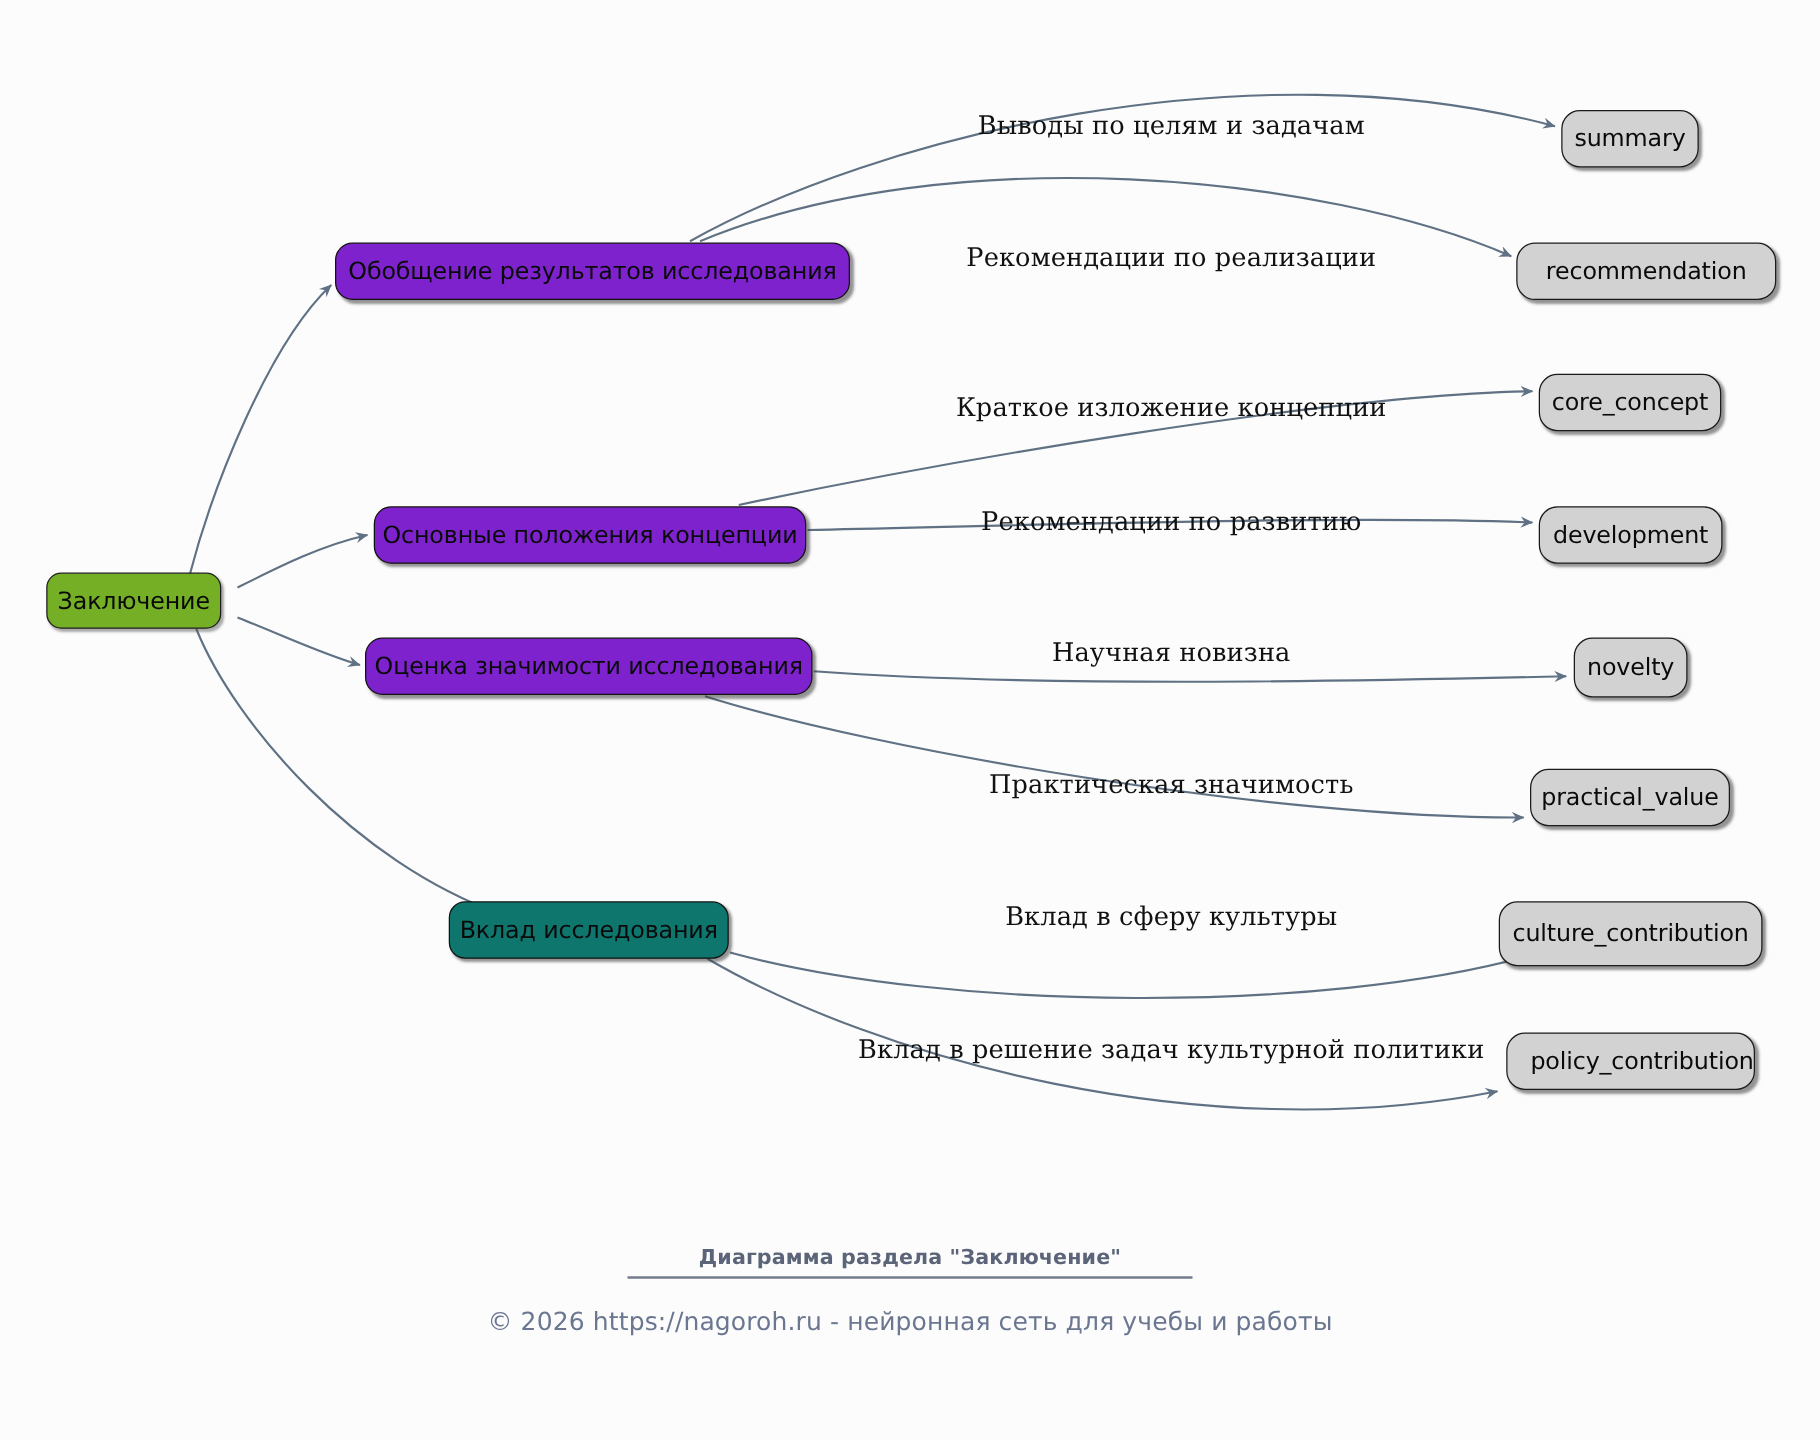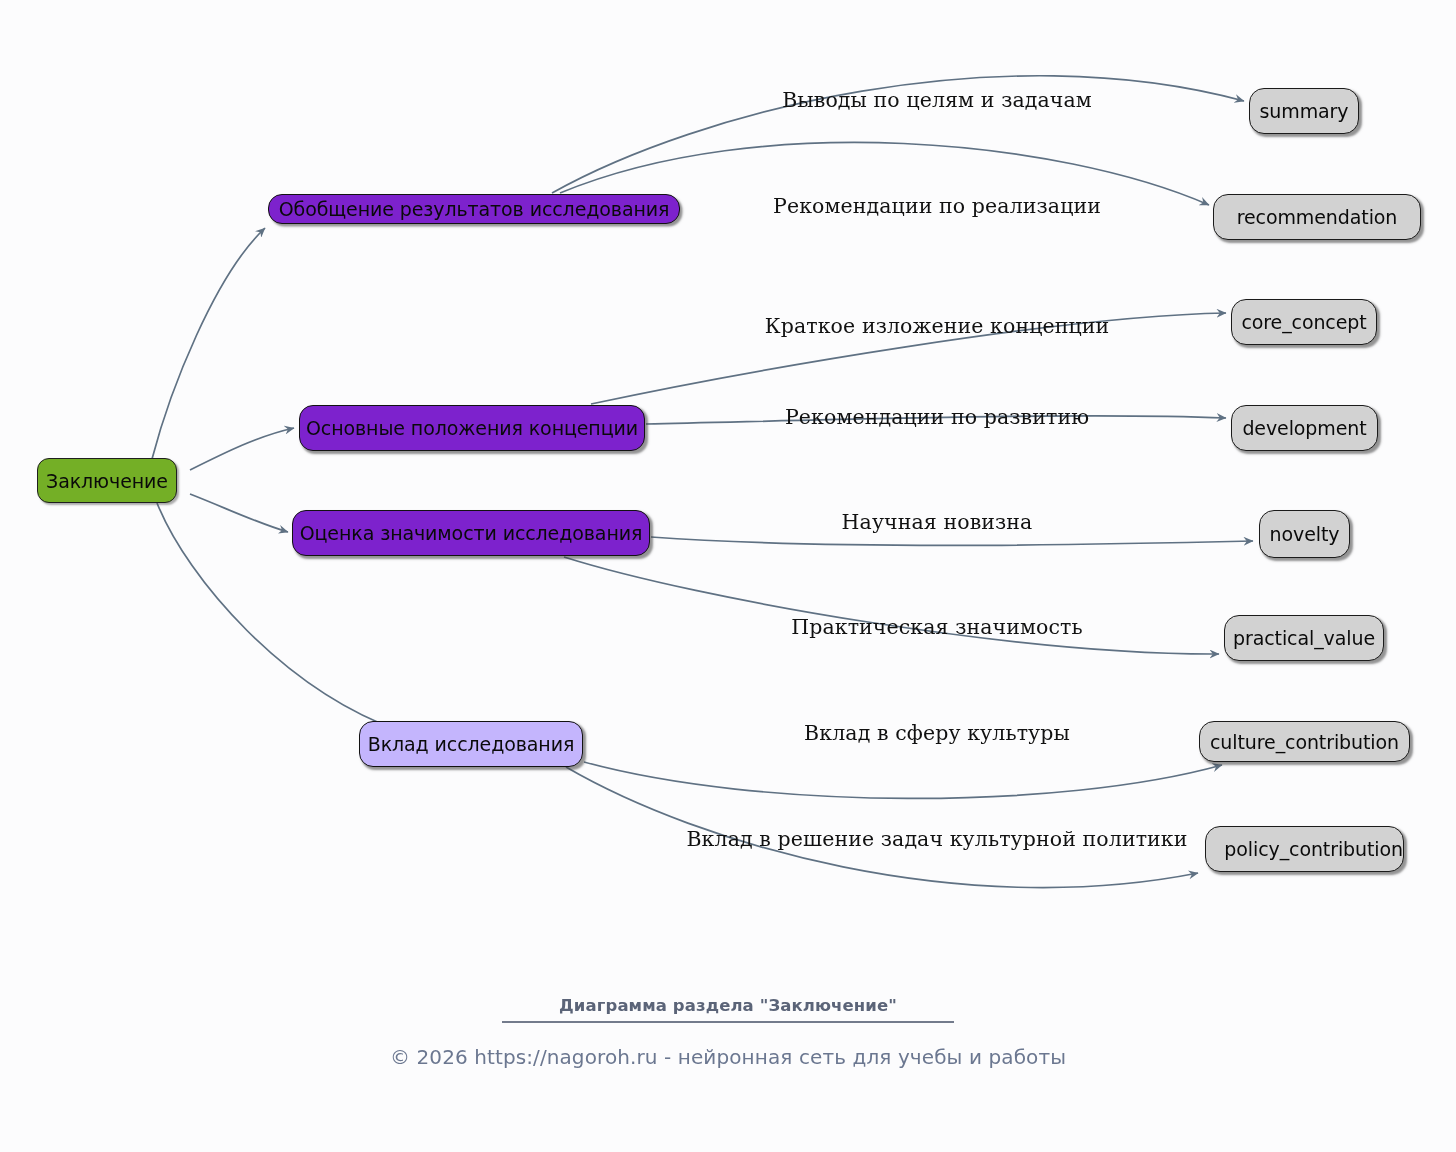--- a/index.html
+++ b/index.html
@@ -116,51 +116,51 @@
         <path d="M 564,557 C 700,600 1020,655 1219,654" fill="none" stroke="#5f7183" stroke-width="1.7" marker-end="url(#arrowhead)"></path>
         <path d="M 584,762 C 760,810 1060,810 1222,765" fill="none" stroke="#5f7183" stroke-width="1.7" marker-end="url(#arrowhead)"></path>
         <path d="M 566,767 C 700,845 960,920 1198,873" fill="none" stroke="#5f7183" stroke-width="1.7" marker-end="url(#arrowhead)"></path>
       </g>
   </svg>
 
   <div id="nodes">
       <div class="node root" style="left: 37px; top: 458px; width: 140px; height: 45px; background: rgb(116, 175, 38);">
         <span>Заключение</span>
       </div>
-      <div class="node branch" style="left: 268px; top: 194px; width: 412px; height: 30px; background: rgb(125, 34, 205);">
+      <div class="node branch" style="left: 268px; top: 194px; width: 412px; height: 46px; background: rgb(125, 34, 205);">
         <span>Обобщение результатов исследования</span>
       </div>
       <div class="node branch" style="left: 299px; top: 405px; width: 346px; height: 46px; background: rgb(125, 34, 205);">
         <span>Основные положения концепции</span>
       </div>
       <div class="node branch" style="left: 292px; top: 510px; width: 358px; height: 46px; background: rgb(125, 34, 205);">
         <span>Оценка значимости исследования</span>
       </div>
-      <div class="node branch" style="left: 359px; top: 721px; width: 224px; height: 46px; background: #c4b5fd;">
+      <div class="node branch" style="left: 359px; top: 721px; width: 224px; height: 46px; background: #0f766e; border-radius: 13px;">
         <span>Вклад исследования</span>
       </div>
       <div class="node leaf" style="left: 1249px; top: 88px; width: 110px; height: 46px; background: rgb(210, 210, 210);">
         <span>summary</span>
       </div>
       <div class="node leaf" style="left: 1213px; top: 194px; width: 208px; height: 46px; background: rgb(210, 210, 210);">
         <span>recommendation</span>
       </div>
       <div class="node leaf" style="left: 1231px; top: 299px; width: 146px; height: 46px; background: rgb(210, 210, 210);">
         <span>core_concept</span>
       </div>
       <div class="node leaf" style="left: 1231px; top: 405px; width: 147px; height: 46px; background: rgb(210, 210, 210);">
         <span>development</span>
       </div>
       <div class="node leaf" style="left: 1259px; top: 510px; width: 91px; height: 48px; background: rgb(210, 210, 210);">
         <span>novelty</span>
       </div>
       <div class="node leaf" style="left: 1224px; top: 615px; width: 160px; height: 46px; background: rgb(210, 210, 210);">
         <span>practical_value</span>
       </div>
-      <div class="node leaf" style="left: 1199px; top: 721px; width: 211px; height: 41px; background: rgb(210, 210, 210);">
+      <div class="node leaf" style="left: 1199px; top: 721px; width: 211px; height: 52px; background: rgb(210, 210, 210);">
         <span>culture_contribution</span>
       </div>
       <div class="node leaf" style="left: 1205px; top: 826px; width: 199px; height: 46px; background: rgb(210, 210, 210); justify-content: flex-end;">
         <span>policy_contribution</span>
       </div>
     </div>
   <div id="edge-labels">
       <div class="edge-label" style="left: 937px; top: 88px;">Выводы по целям и задачам</div>
       <div class="edge-label" style="left: 937px; top: 194px;">Рекомендации по реализации</div>
       <div class="edge-label" style="left: 937px; top: 314px; text-align: right;">Краткое изложение концепции</div>

